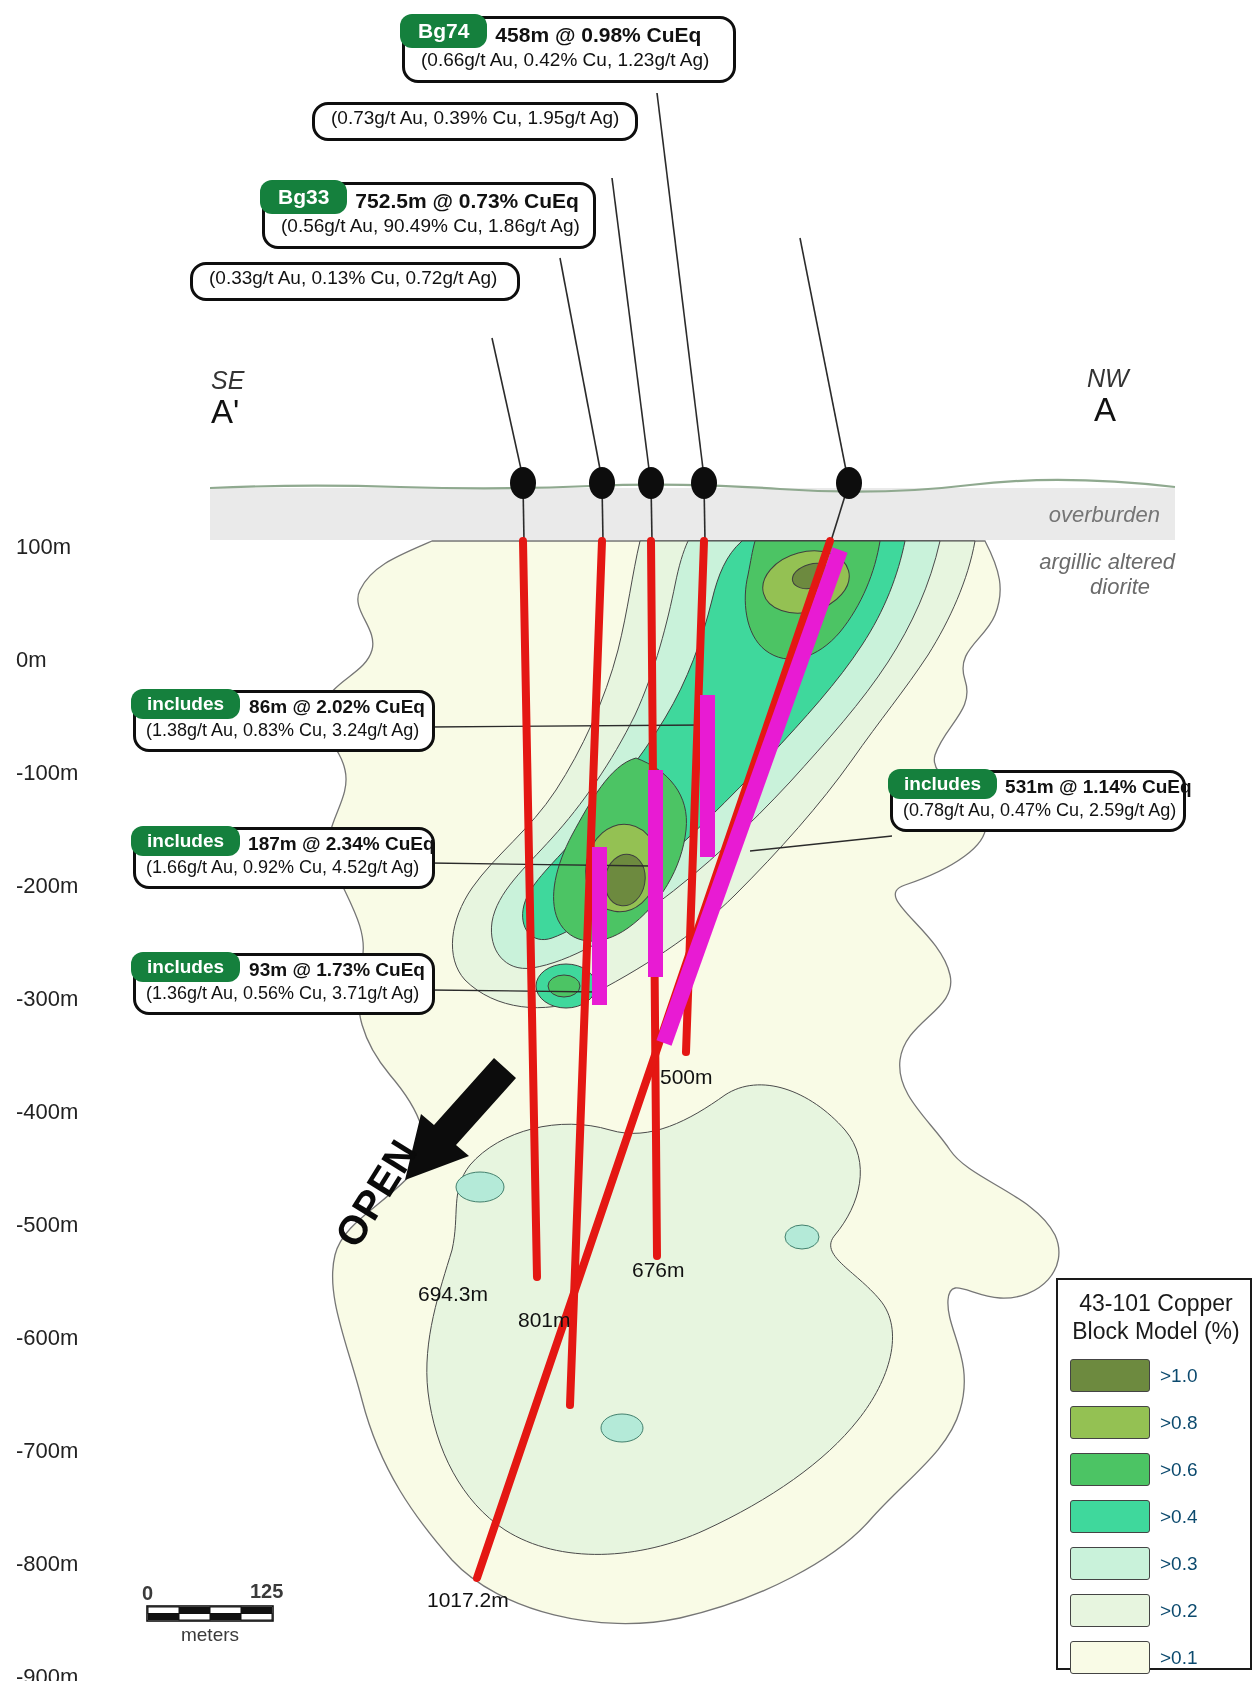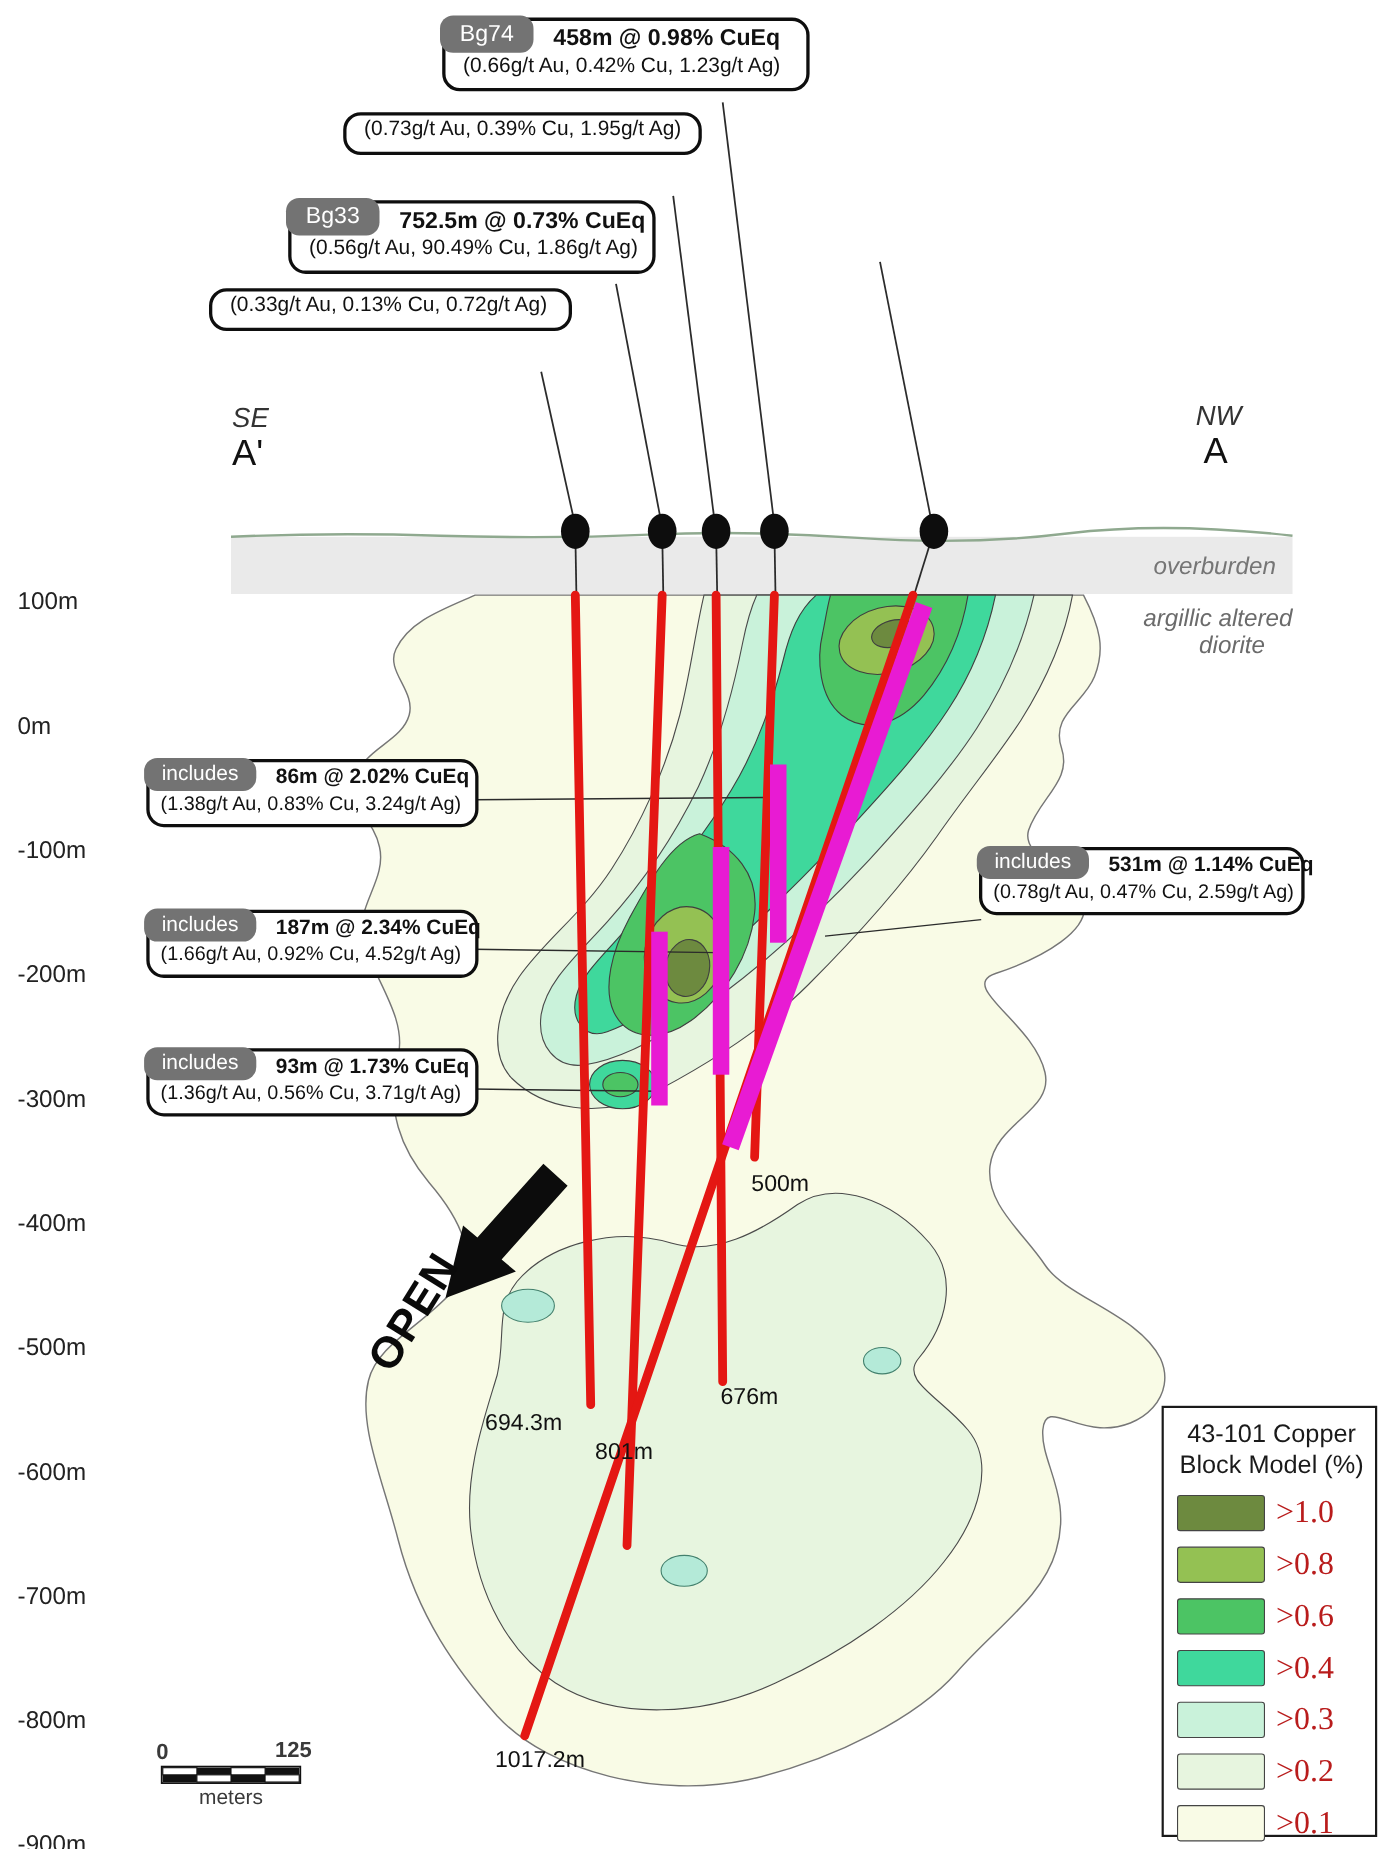--- a/index.html
+++ b/index.html
@@ -10,41 +10,41 @@
   .depth-label{position:absolute;left:16px;font-size:22px;color:#222;z-index:2;margin-top:28px;}
   
   .dir{position:absolute;font-style:italic;font-size:25px;color:#333;z-index:2;}
   .marker{position:absolute;font-size:33px;color:#111;z-index:2;}
   
   .ob-label{position:absolute;font-style:italic;font-size:22px;color:#757575;z-index:2;text-align:right;}
   .lith{position:absolute;font-style:italic;font-size:22px;color:#6b6b6b;z-index:2;text-align:right;}
   
   .callout{position:absolute;background:#fff;border:3px solid #0e0e0e;border-radius:16px;z-index:3;}
   .callout .r1{display:flex;align-items:center;}
-  .callout .tab{background:#737373;color:#fff;font-weight:normal;border-radius:12px;
-                padding:5px 18px;margin:-5px 18px -1px -5px;white-space:nowrap;}
+  .callout .tab{background:#15803d;color:#fff;font-weight:bold;border-radius:12px;
+                padding:5px 18px;margin:-5px 8px -1px -5px;white-space:nowrap;}
   .hole-callout .tab{font-size:21px;}
   .hole-callout .headline{flex:1;font-weight:bold;font-size:21px;padding:4px 8px 0 0;white-space:nowrap;}
   .hole-callout .assays{font-size:19px;padding:2px 8px 9px 16px;white-space:nowrap;}
   .inc-callout .tab{font-size:19px;padding:4px 16px;}
   .inc-callout .headline{flex:1;text-align:center;font-weight:600;font-size:19px;padding:3px 6px 0 0;white-space:nowrap;}
   .inc-callout .assays{font-size:18px;padding:2px 6px 8px 10px;white-space:nowrap;}
   
-  .end-depth{position:absolute;font-size:21px;color:#111;z-index:2;white-space:nowrap;margin-left:23px;}
+  .end-depth{position:absolute;font-size:21px;color:#111;z-index:2;white-space:nowrap;}
   
   .open-label{position:absolute;left:296px;top:1158px;width:160px;height:70px;z-index:2;
               display:flex;align-items:center;justify-content:center;
               transform:rotate(-58deg);font-weight:900;font-size:40px;color:#0a0a0a;letter-spacing:1px;}
   
   .legend{position:absolute;left:1056px;top:1278px;width:196px;height:392px;background:#fff;
           border:2.5px solid #1a1a1a;z-index:4;box-sizing:border-box;padding:10px 8px 8px 12px;}
   .legend .ltitle{font-size:23px;color:#1a1a1a;text-align:center;line-height:1.2;}
   .legend .lrow{display:flex;align-items:center;margin-top:14px;}
   .legend .swatch{width:78px;height:31px;border:1.6px solid #444;border-radius:3px;margin-right:10px;flex:0 0 auto;}
-  .legend .llabel{font-size:29px;color:#b91c1c;font-family:Liberation Serif, serif;}
+  .legend .llabel{font-size:19px;color:#0c4a6e;}
   
   .sb-num{position:absolute;font-size:20px;font-weight:600;color:#3a3a3a;z-index:2;}
   .sb-unit{position:absolute;left:148px;top:1624px;width:124px;text-align:center;
            font-size:19px;color:#3a3a3a;z-index:2;}
 </style>
 </head>
 <body>
 
 <div id="stage">
 

